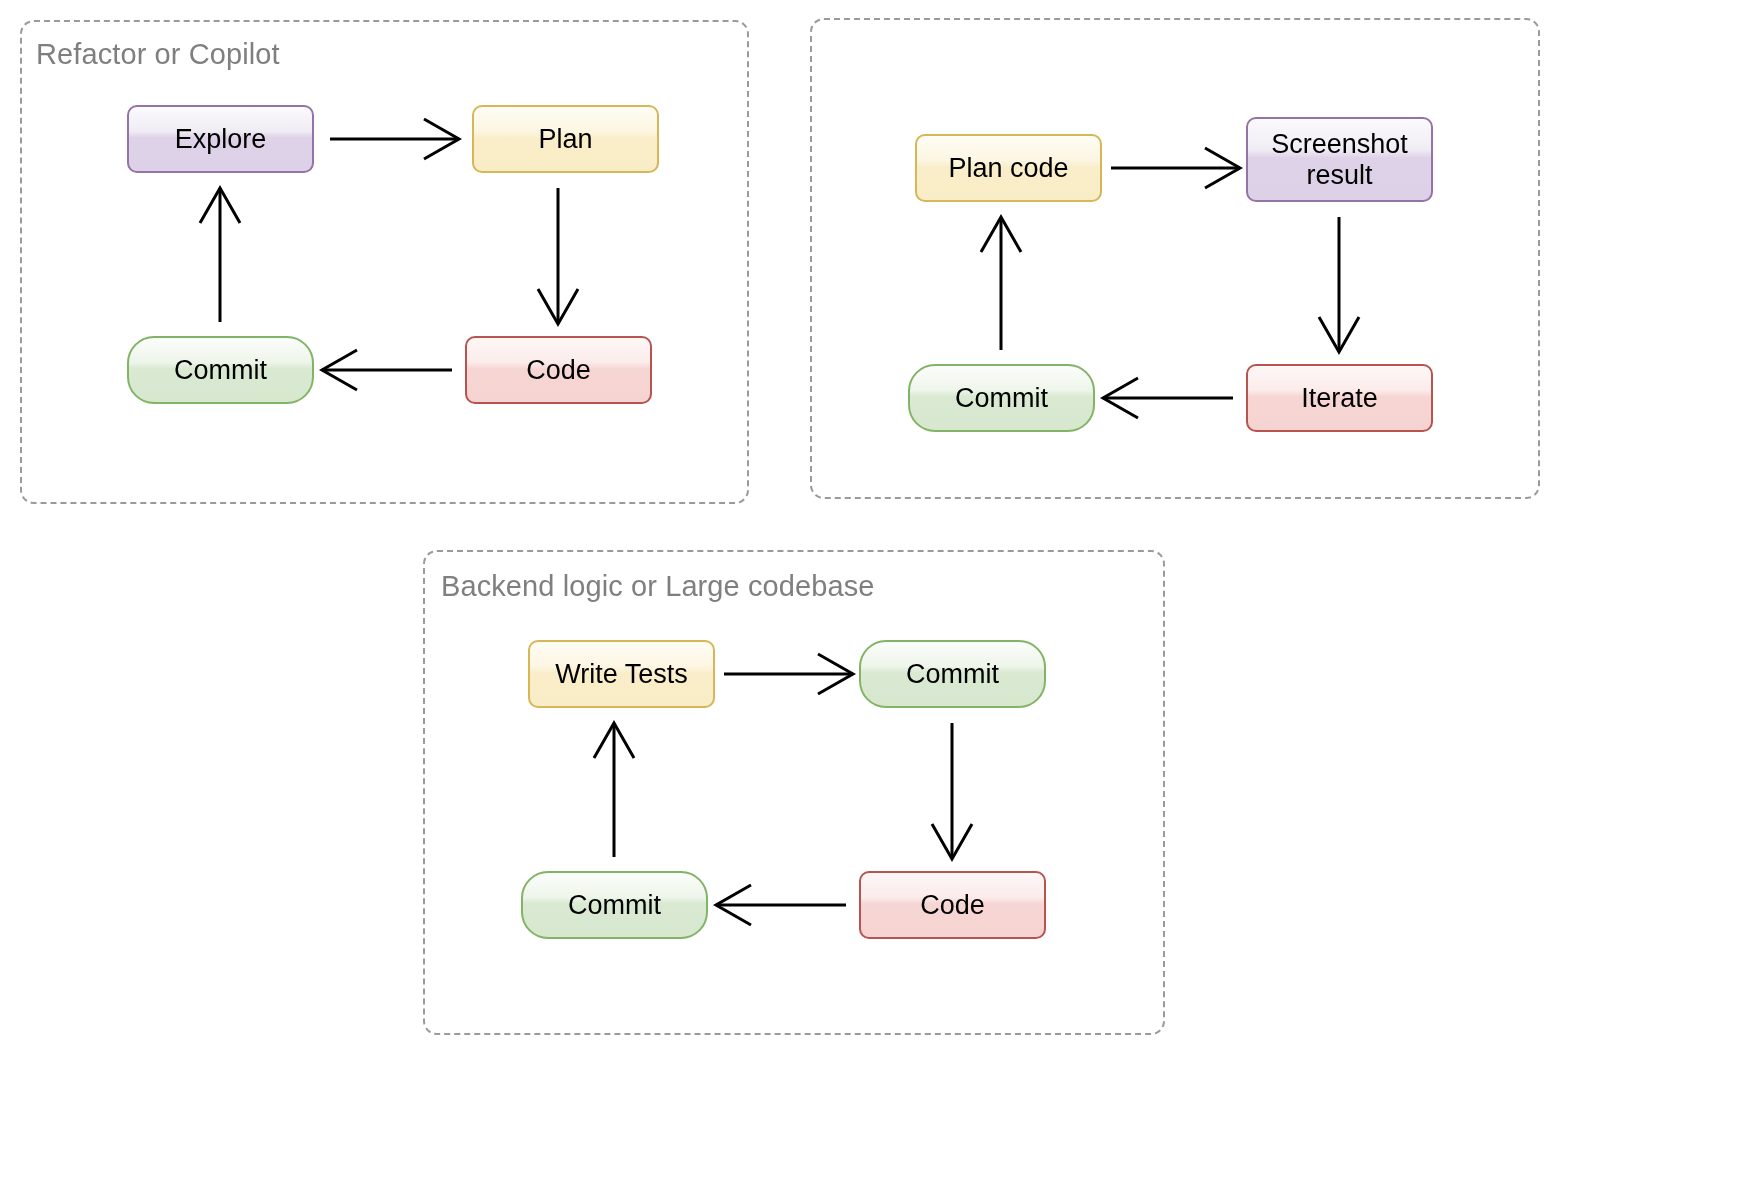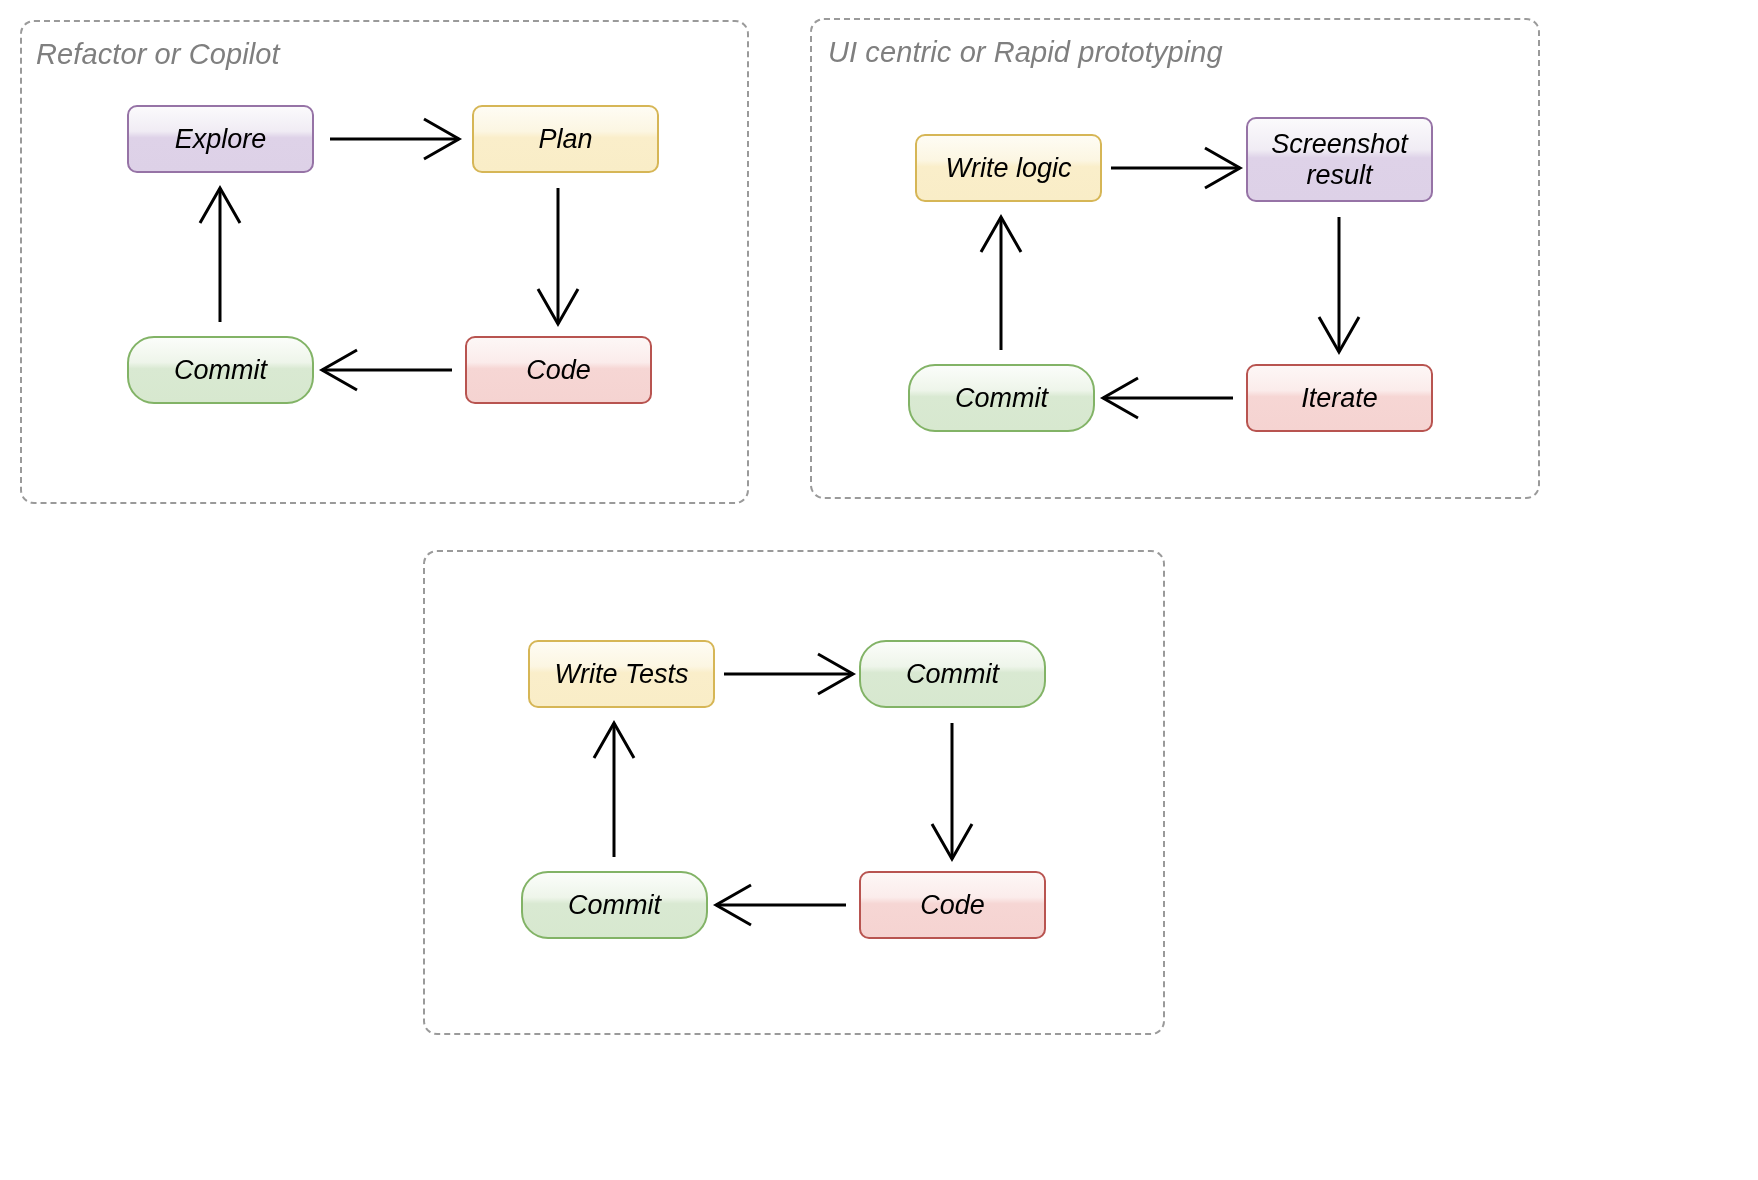--- a/index.html
+++ b/index.html
@@ -14,21 +14,20 @@
     position: relative;
     font-family: "Liberation Sans", sans-serif;
     overflow: hidden;
   }
 
   #canvas {
     position: absolute;
     left: 0; top: 0;
     width: 1572px;
     height: 1180px;
-    font-style: italic;
   }
 
   
   .panel {
     position: absolute;
     border: 2px dashed #9a9a9a;
     border-radius: 14px;
     box-sizing: border-box;
     background: transparent;
   }
@@ -114,39 +113,39 @@
 
   <div class="node red" style="left:465px; top:336px; width:187px; height:68px;">
     <span class="label">Code</span>
   </div>
 
   <div class="node green" style="left:127px; top:336px; width:187px; height:68px;">
     <span class="label">Commit</span>
   </div>
 
   <div class="panel" style="left:810px; top:18px; width:730px; height:481px;"></div>
-  <div class="panel-title" style="left:828px; top:36px;">UI centric or Rapid prototyping</div>
 
   <div class="node yellow" style="left:908px; top:134px; width:187px; height:68px;">
-    <span class="label">Write logic</span>
+    <span class="label">Plan code</span>
   </div>
 
   <div class="node purple" style="left:1246px; top:117px; width:187px; height:85px;">
     <span class="label">Screenshot result</span>
   </div>
 
   <div class="node red" style="left:1246px; top:364px; width:187px; height:68px;">
     <span class="label">Iterate</span>
   </div>
 
   <div class="node green" style="left:908px; top:364px; width:187px; height:68px;">
     <span class="label">Commit</span>
   </div>
 
   <div class="panel" style="left:423px; top:550px; width:742px; height:485px;"></div>
+  <div class="panel-title" style="left:441px; top:570px;">Backend logic or Large codebase</div>
 
   <div class="node yellow" style="left:521px; top:640px; width:187px; height:68px;">
     <span class="label">Write Tests</span>
   </div>
 
   <div class="node green" style="left:859px; top:640px; width:187px; height:68px;">
     <span class="label">Commit</span>
   </div>
 
   <div class="node red" style="left:859px; top:871px; width:187px; height:68px;">

